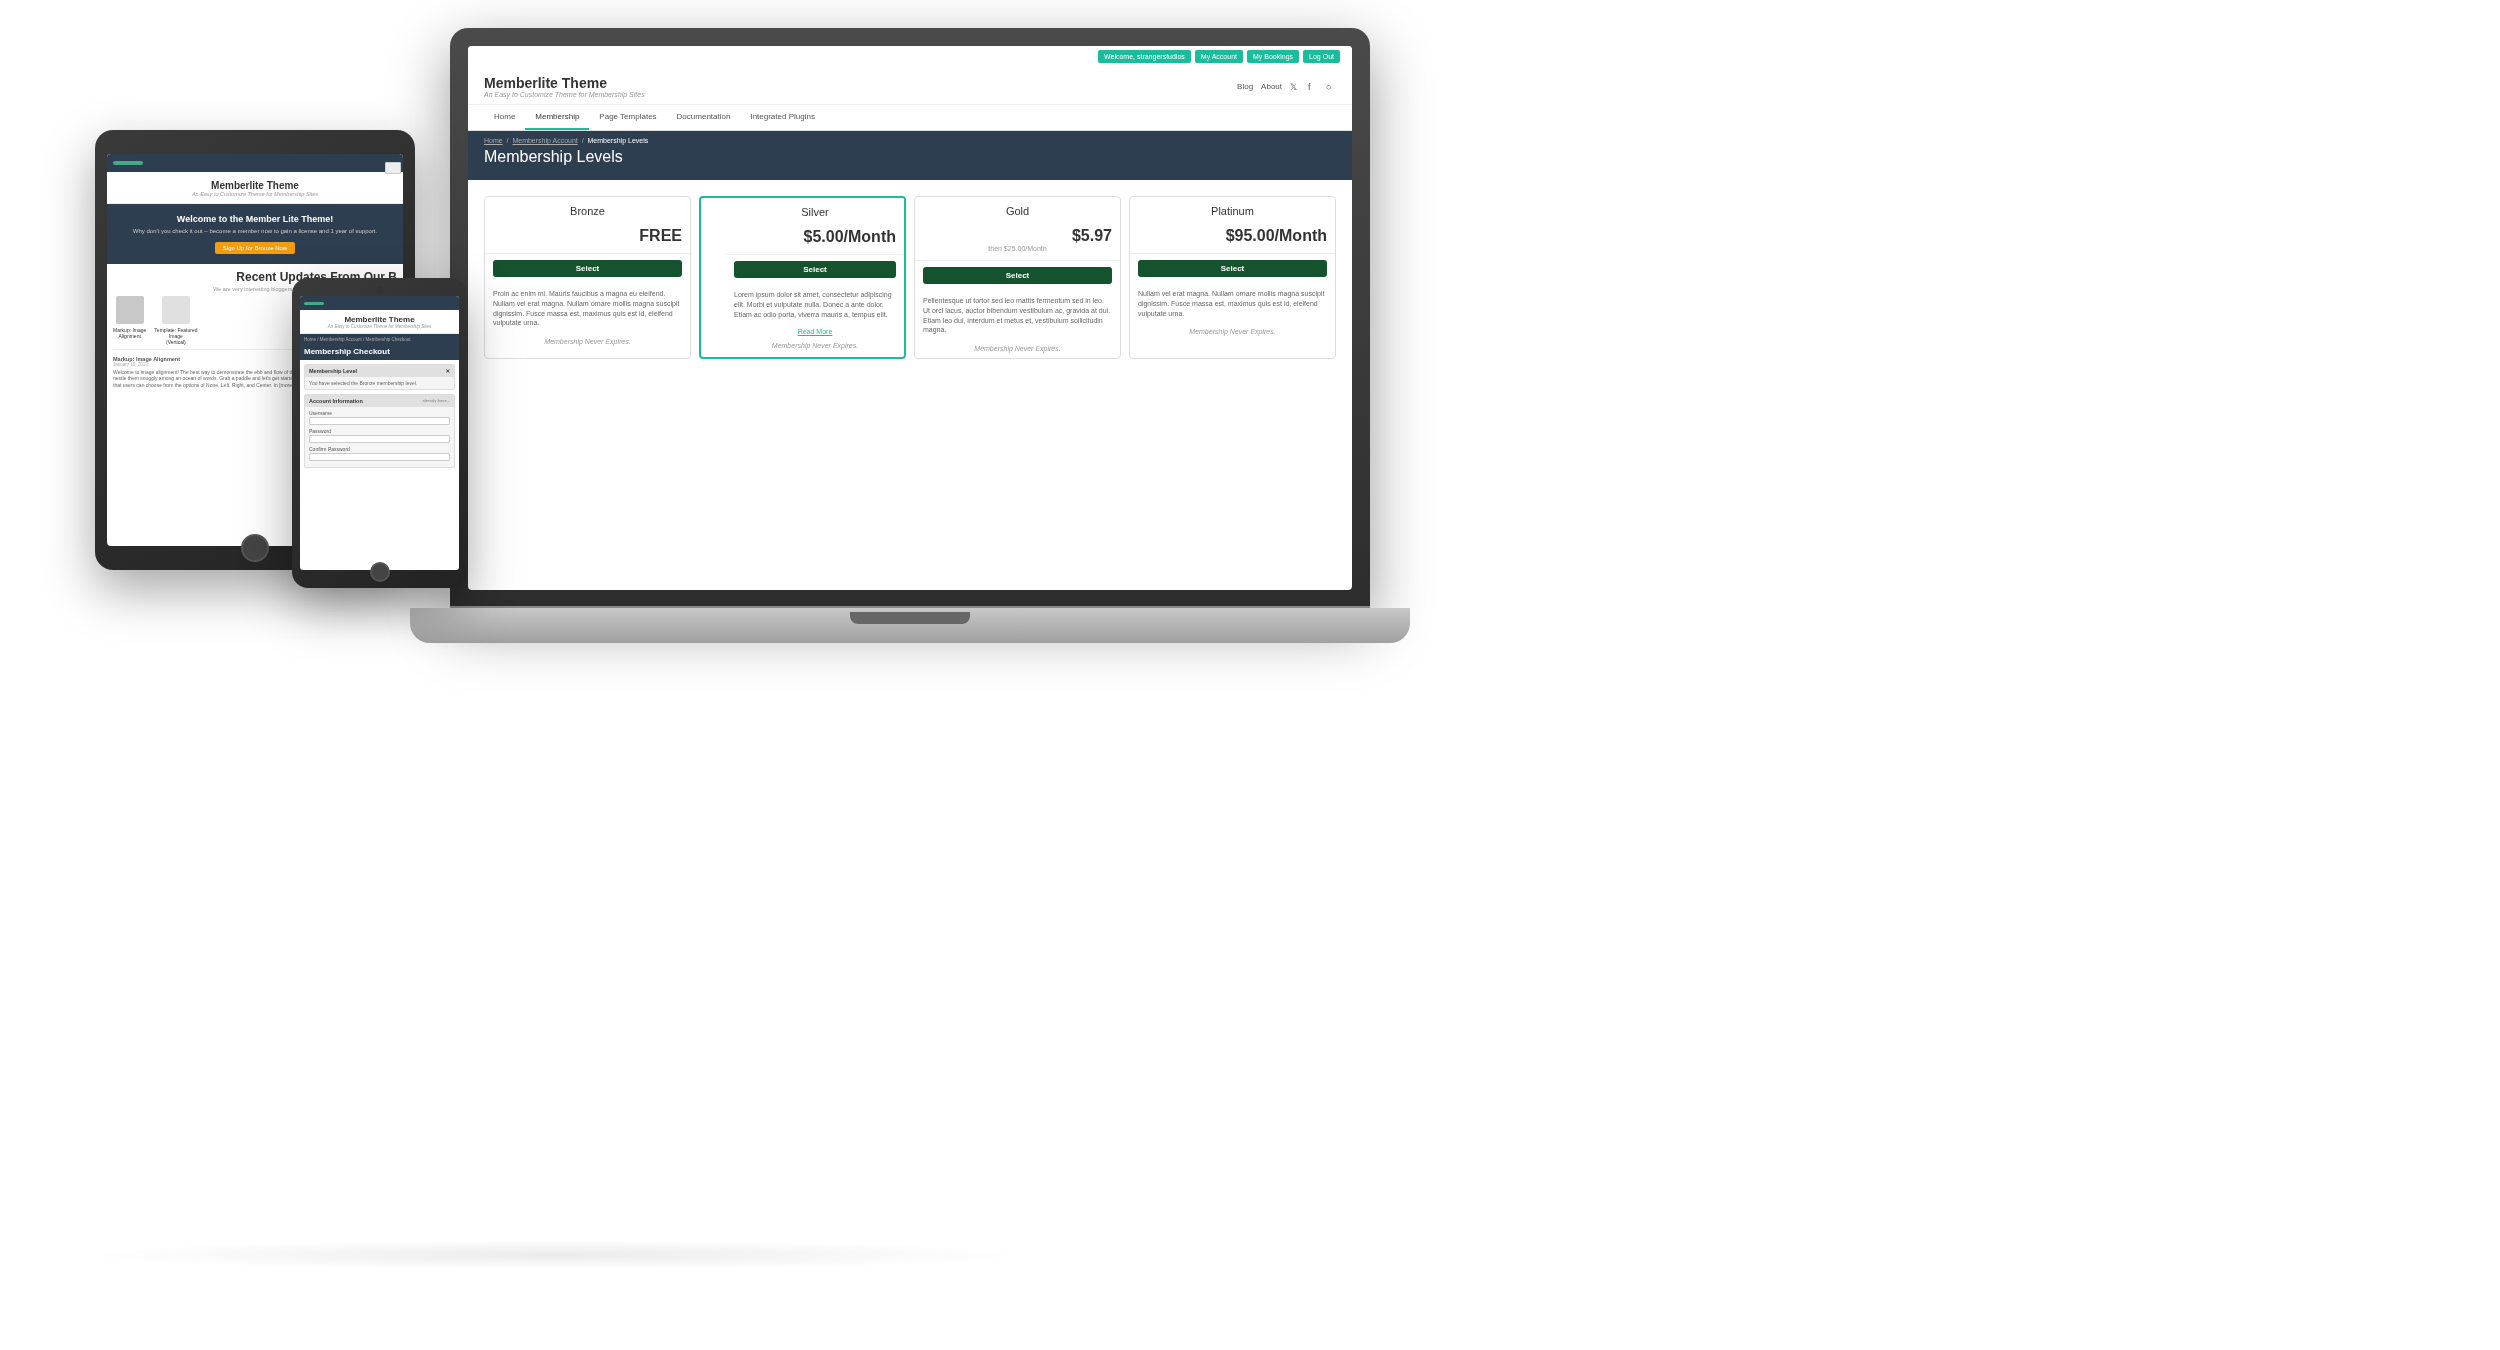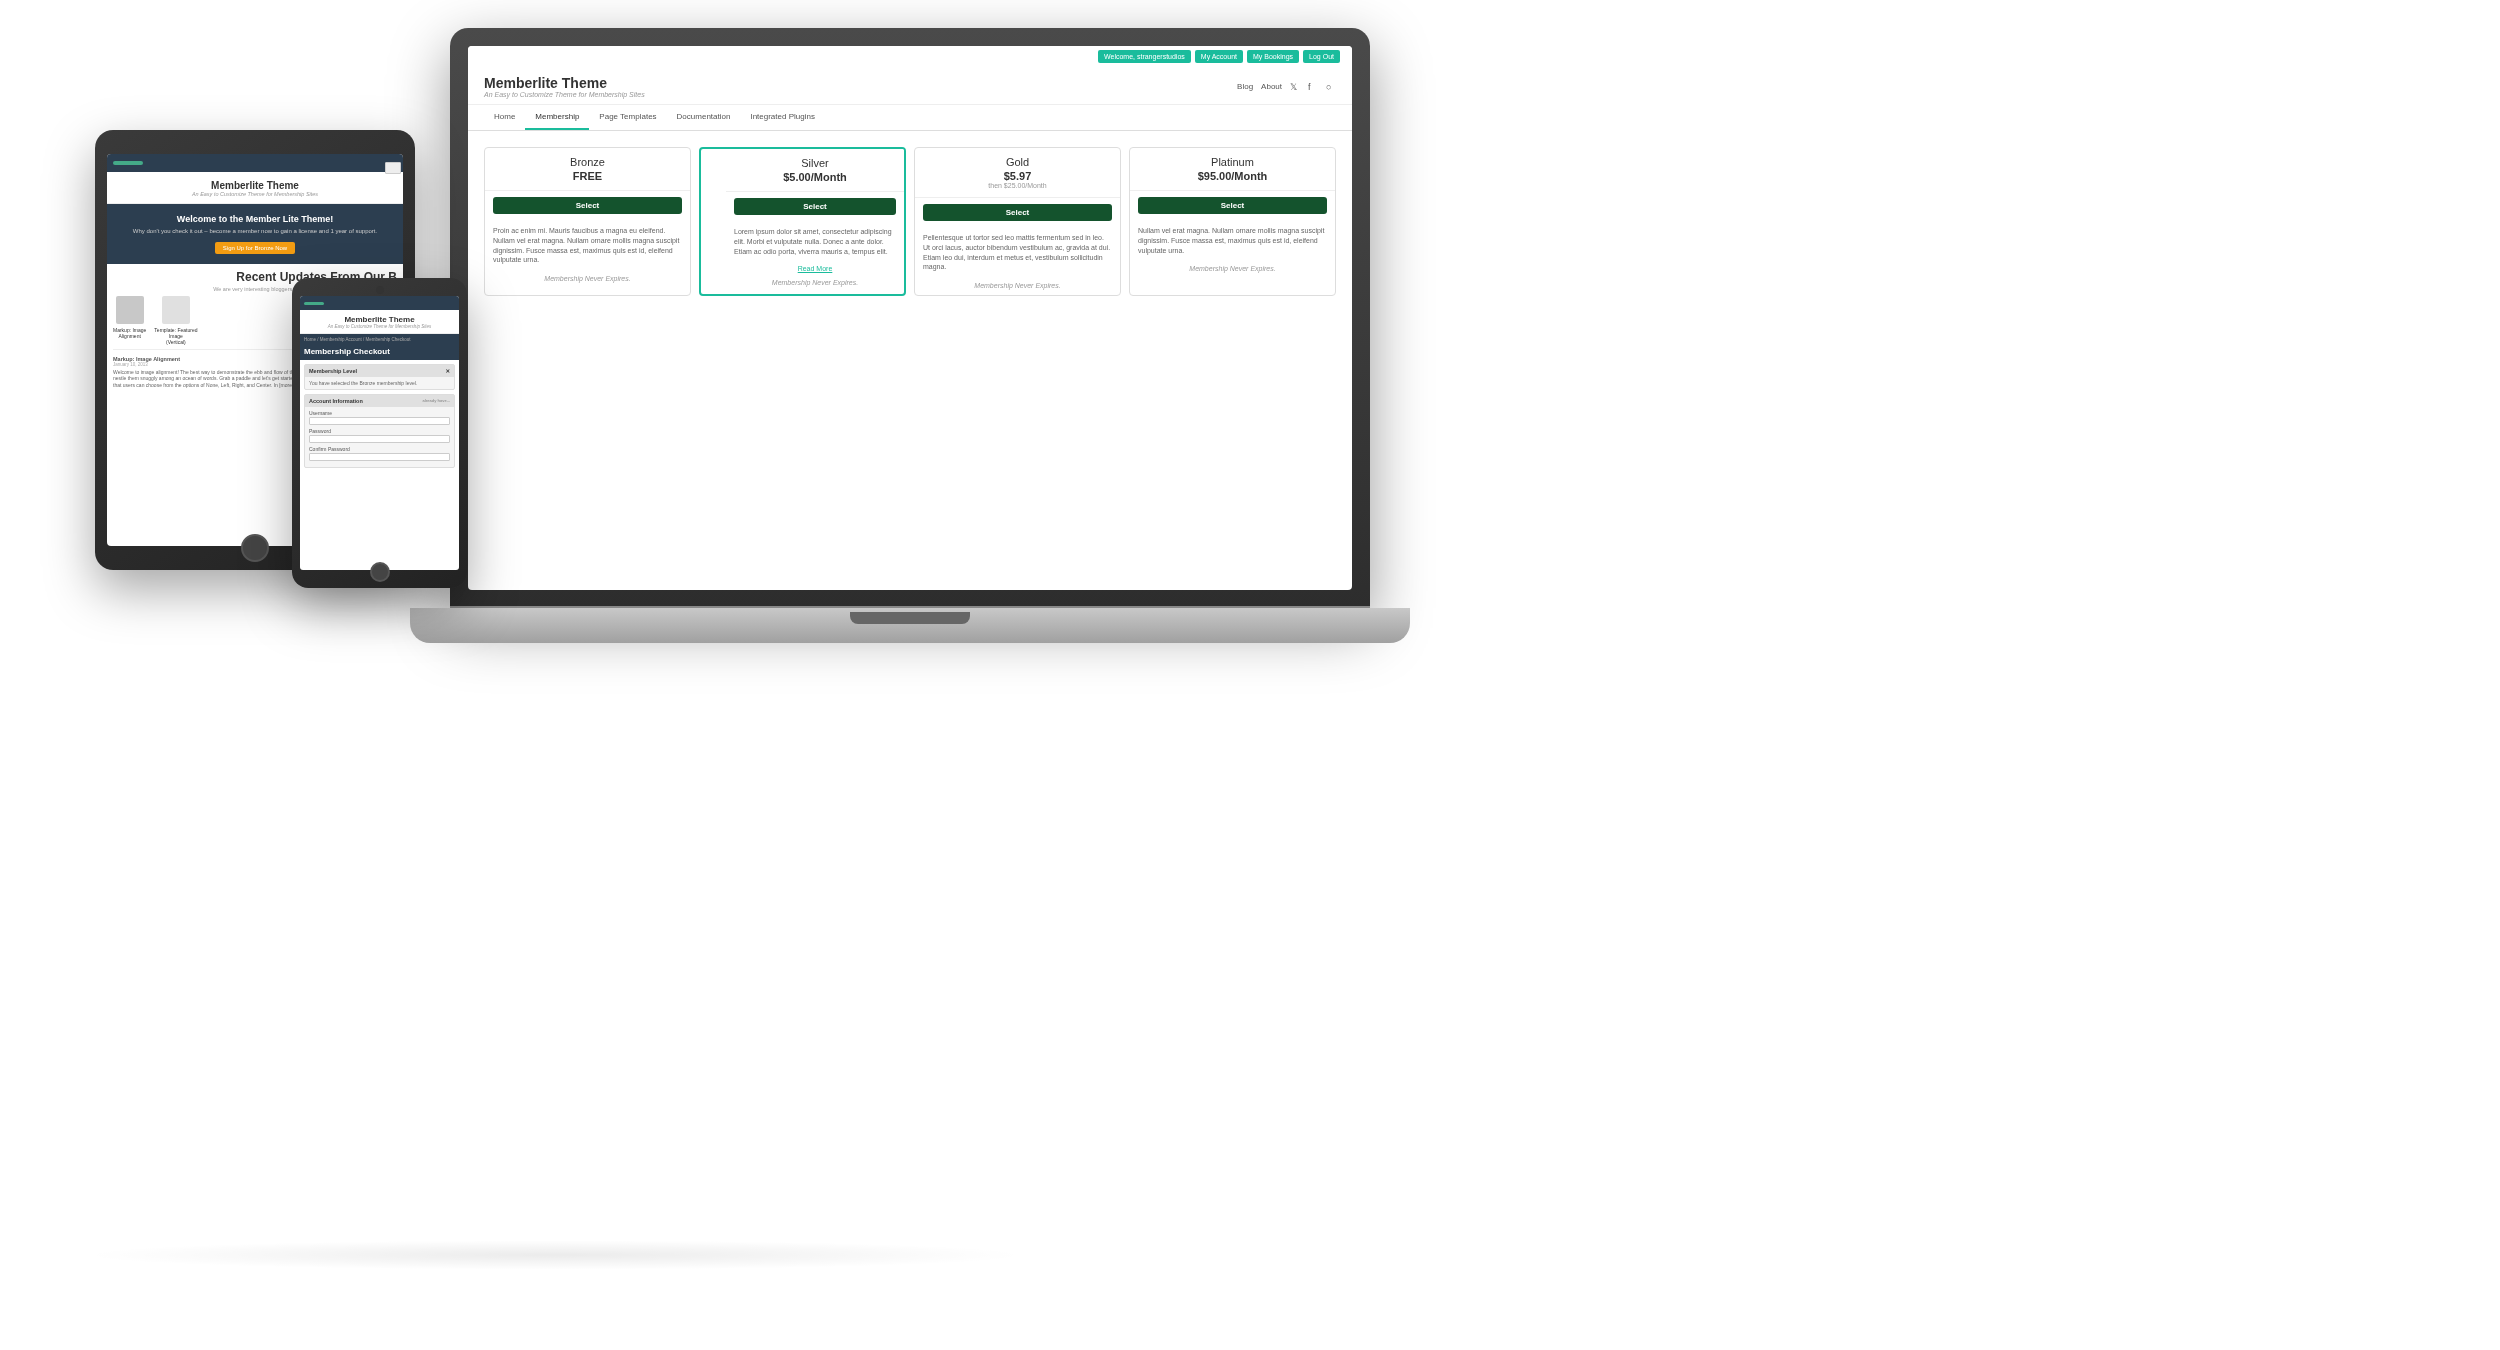--- a/index.html
+++ b/index.html
@@ -226,21 +226,21 @@
     .membership-card.featured {
       border: 2px solid #1abc9c;
       padding-left: 25px;
     }
     .card-header {
       padding: 8px;
       text-align: center;
       border-bottom: 1px solid #eee;
     }
     .card-name { font-size: 11px; color: #333; font-weight: 500; }
-    .card-price { font-size: 11px; color: #333; font-weight: bold; margin-top: 2px; }
+    .card-price { font-size: 16px; color: #333; font-weight: bold; margin-top: 10px; text-align: right; }
     .card-price-sub { font-size: 7px; color: #999; }
     .card-btn {
       display: block;
       margin: 6px 8px;
       background: #14532d;
       color: #fff;
       text-align: center;
       padding: 4px;
       border-radius: 3px;
       font-size: 8px;
@@ -408,20 +408,30 @@
           </div>
 
           <div class="site-nav">
             <div class="site-nav-item">Home</div>
             <div class="site-nav-item active">Membership</div>
             <div class="site-nav-item">Page Templates</div>
             <div class="site-nav-item">Documentation</div>
             <div class="site-nav-item">Integrated Plugins</div>
           </div>
 
+          <div class="site-breadcrumb-bar">
+            <div class="site-breadcrumb">
+              <a href="#">Home</a>
+              &nbsp;/&nbsp;
+              <a href="#">Membership Account</a>
+              &nbsp;/&nbsp;
+              <span class="site-breadcrumb-current">Membership Levels</span>
+            </div>
+            <div class="site-page-title">Membership Levels</div>
+          </div>
 
           <div class="site-content">
             <div class="membership-grid">
 
               <div class="membership-card">
                 <div class="card-header">
                   <div class="card-name">Bronze</div>
                   <div class="card-price">FREE</div>
                 </div>
                 <div class="card-btn">Select</div>

